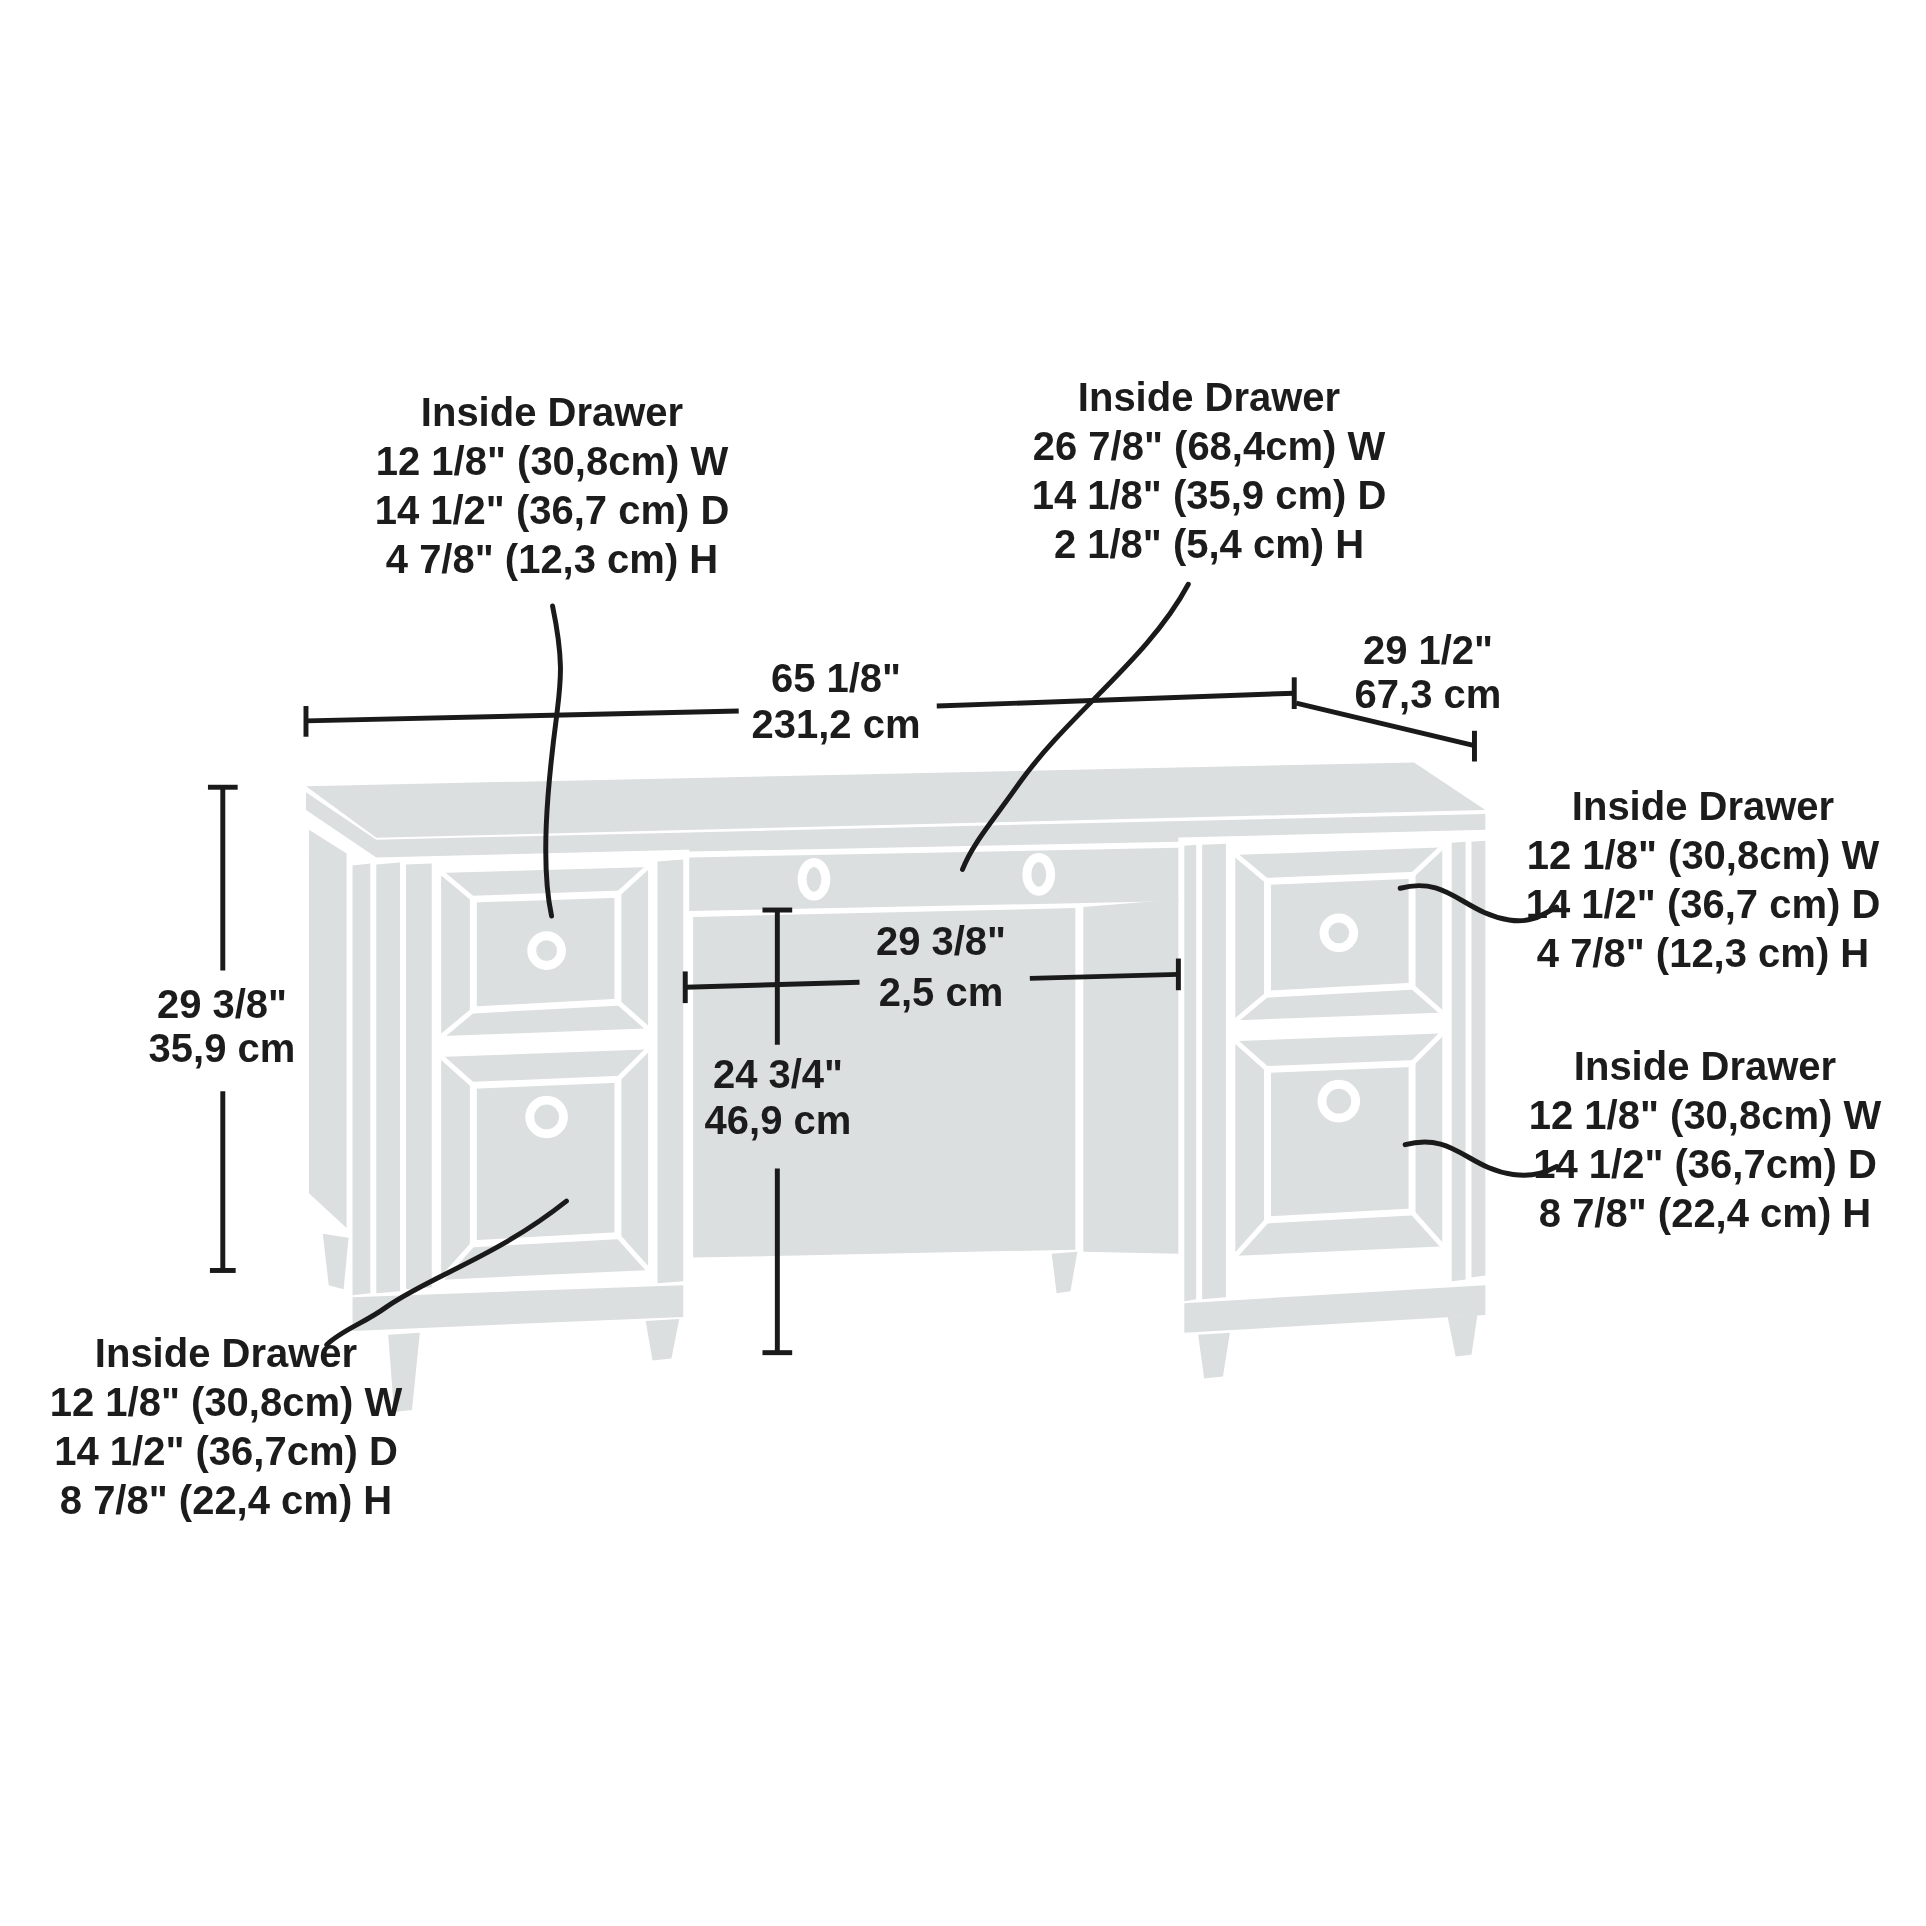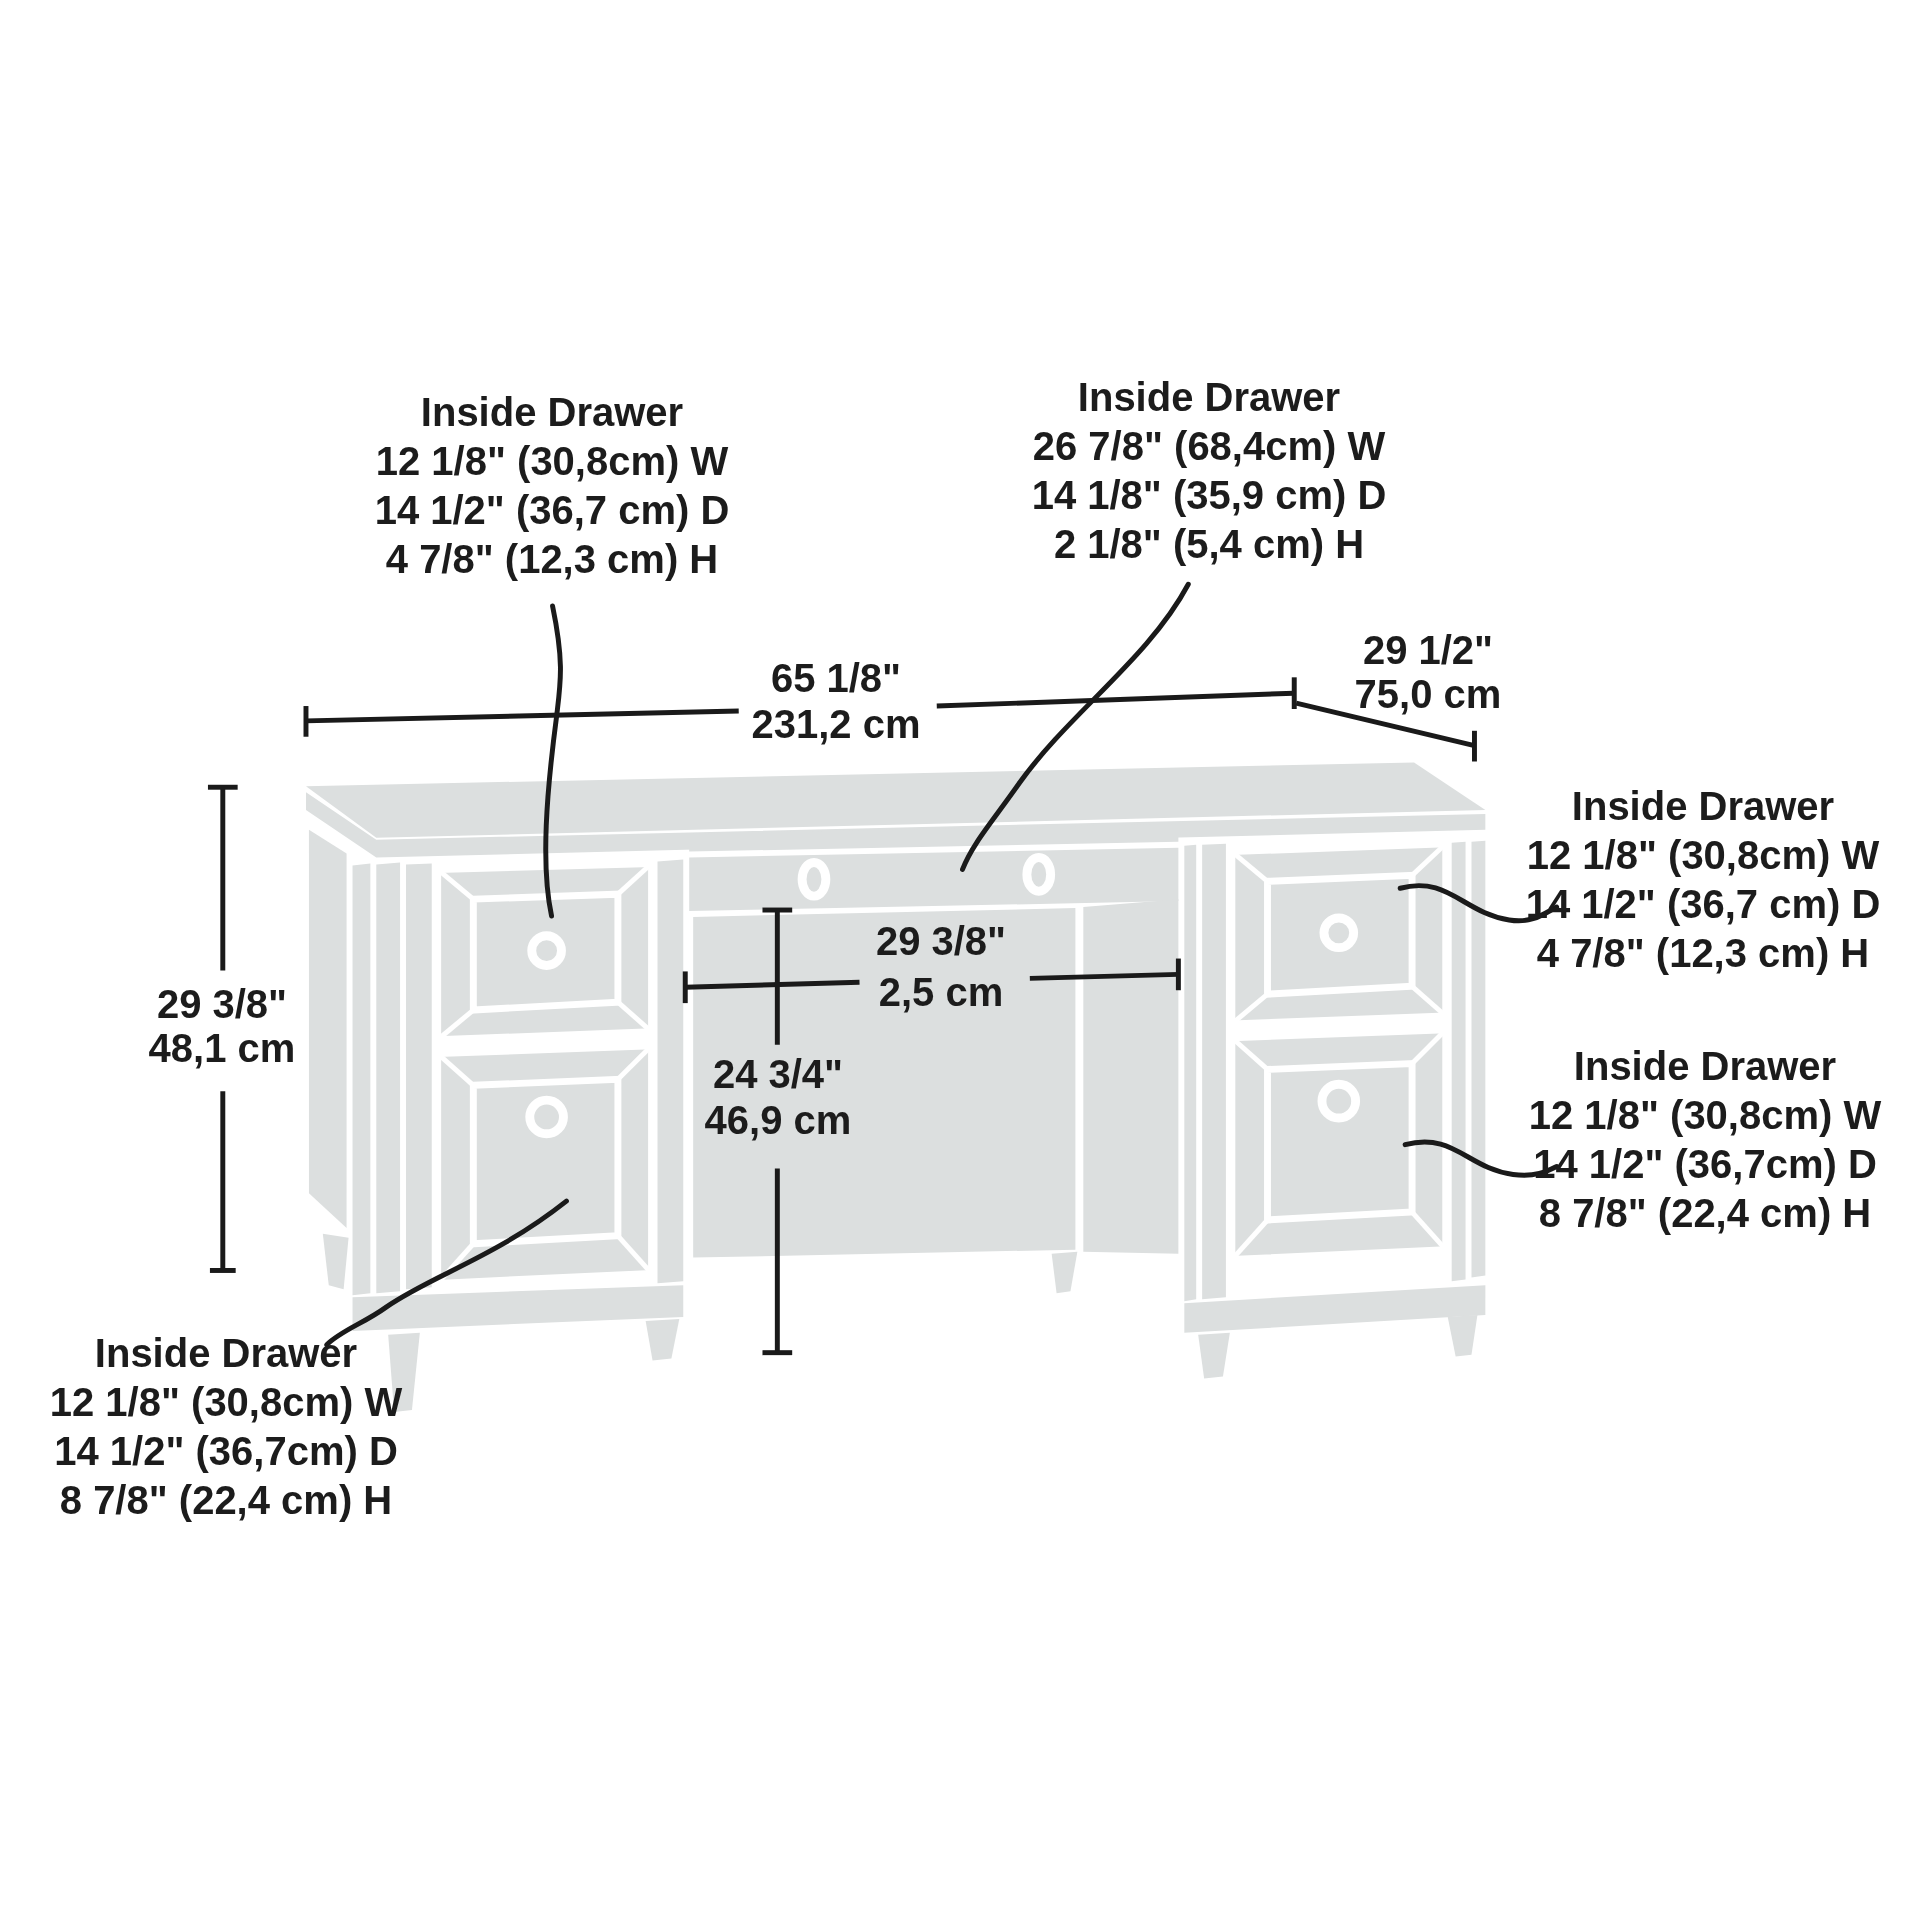--- a/index.html
+++ b/index.html
@@ -191,26 +191,26 @@
     <span>8 7/8" (22,4 cm) H</span>
   </div>
 
   <div class="txt dim" style="left:836px;top:655px;">
     <span>65 1/8"</span>
     <span>231,2 cm</span>
   </div>
 
   <div class="txt dim" style="left:1428px;top:628px;line-height:44px;">
     <span>29 1/2"</span>
-    <span>75,0 cm</span>
+    <span>67,3 cm</span>
   </div>
 
   <div class="txt dim" style="left:222px;top:982px;line-height:44px;">
     <span>29 3/8"</span>
-    <span>48,1 cm</span>
+    <span>35,9 cm</span>
   </div>
 
   <div class="txt dim" style="left:941px;top:916px;line-height:51px;">
     <span>29 3/8"</span>
     <span>2,5 cm</span>
   </div>
 
   <div class="txt dim" style="left:778px;top:1051px;">
     <span>24 3/4"</span>
     <span>46,9 cm</span>

